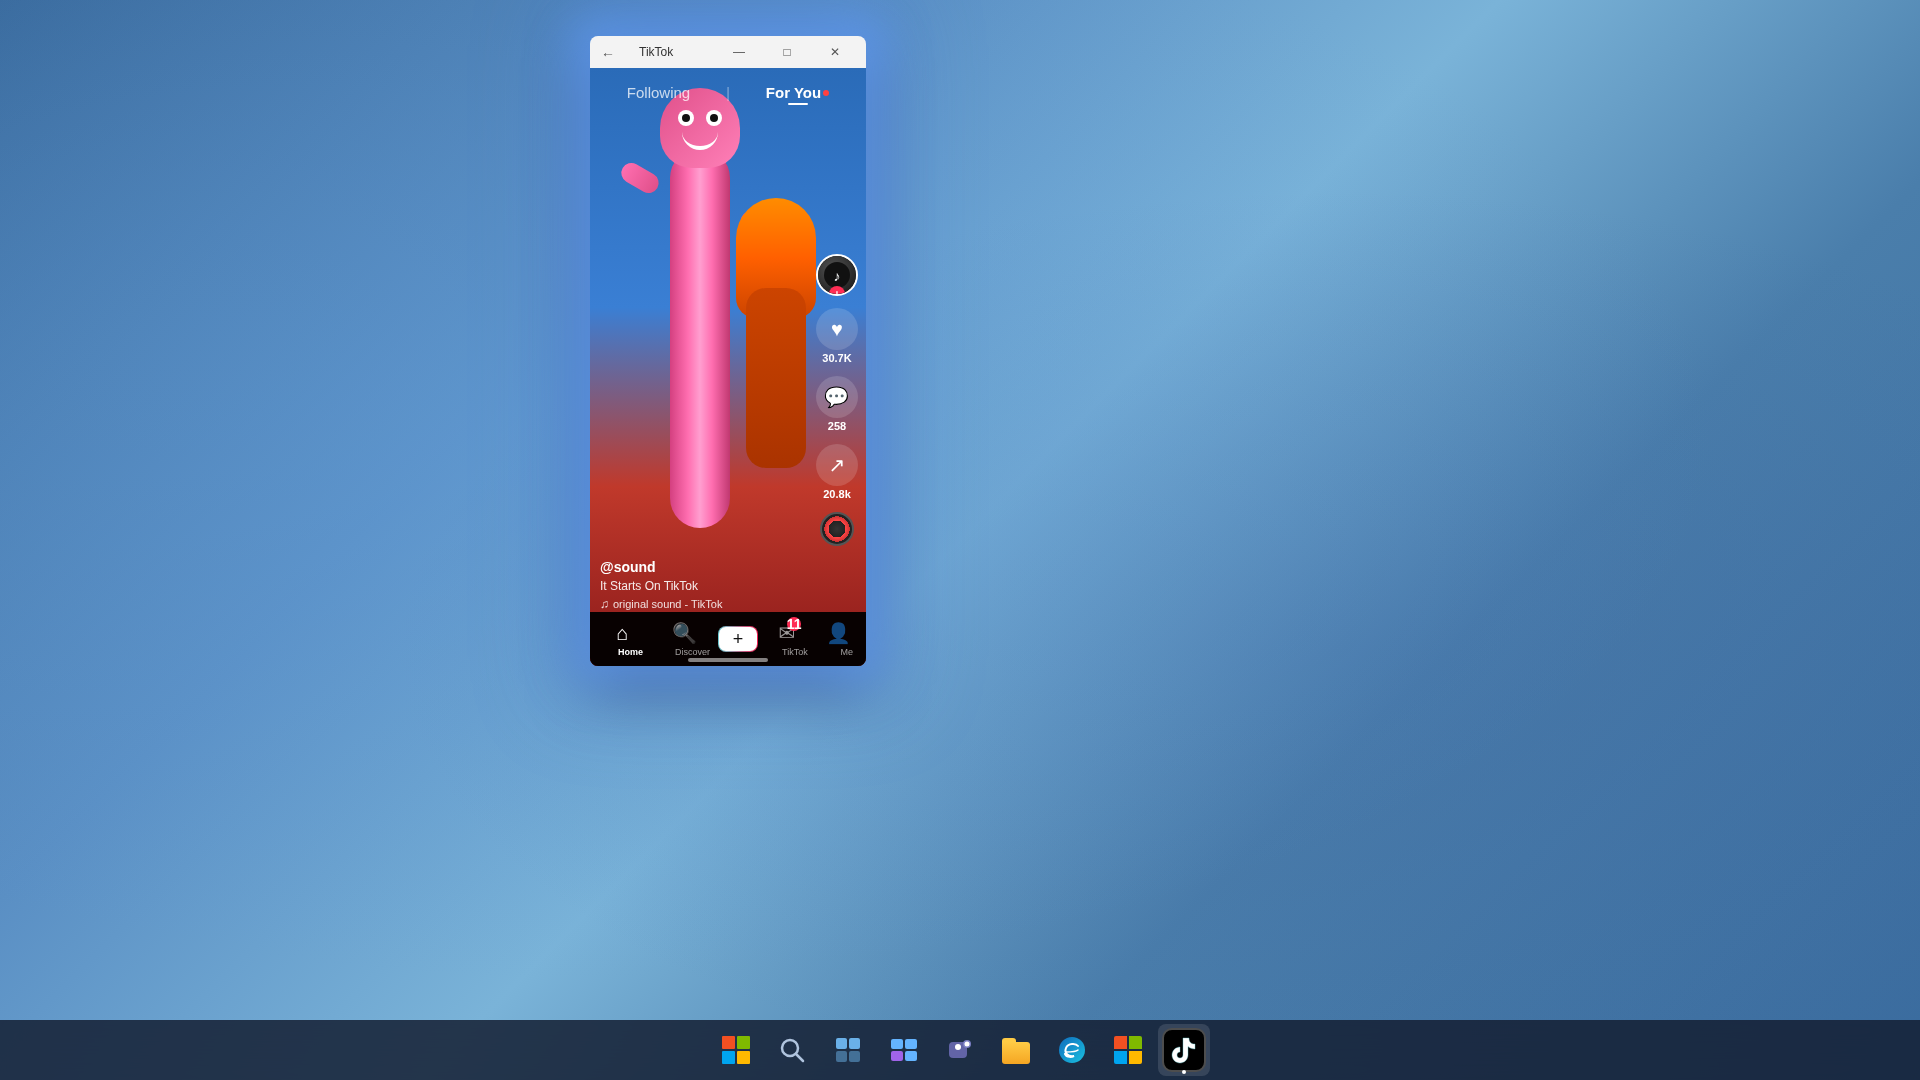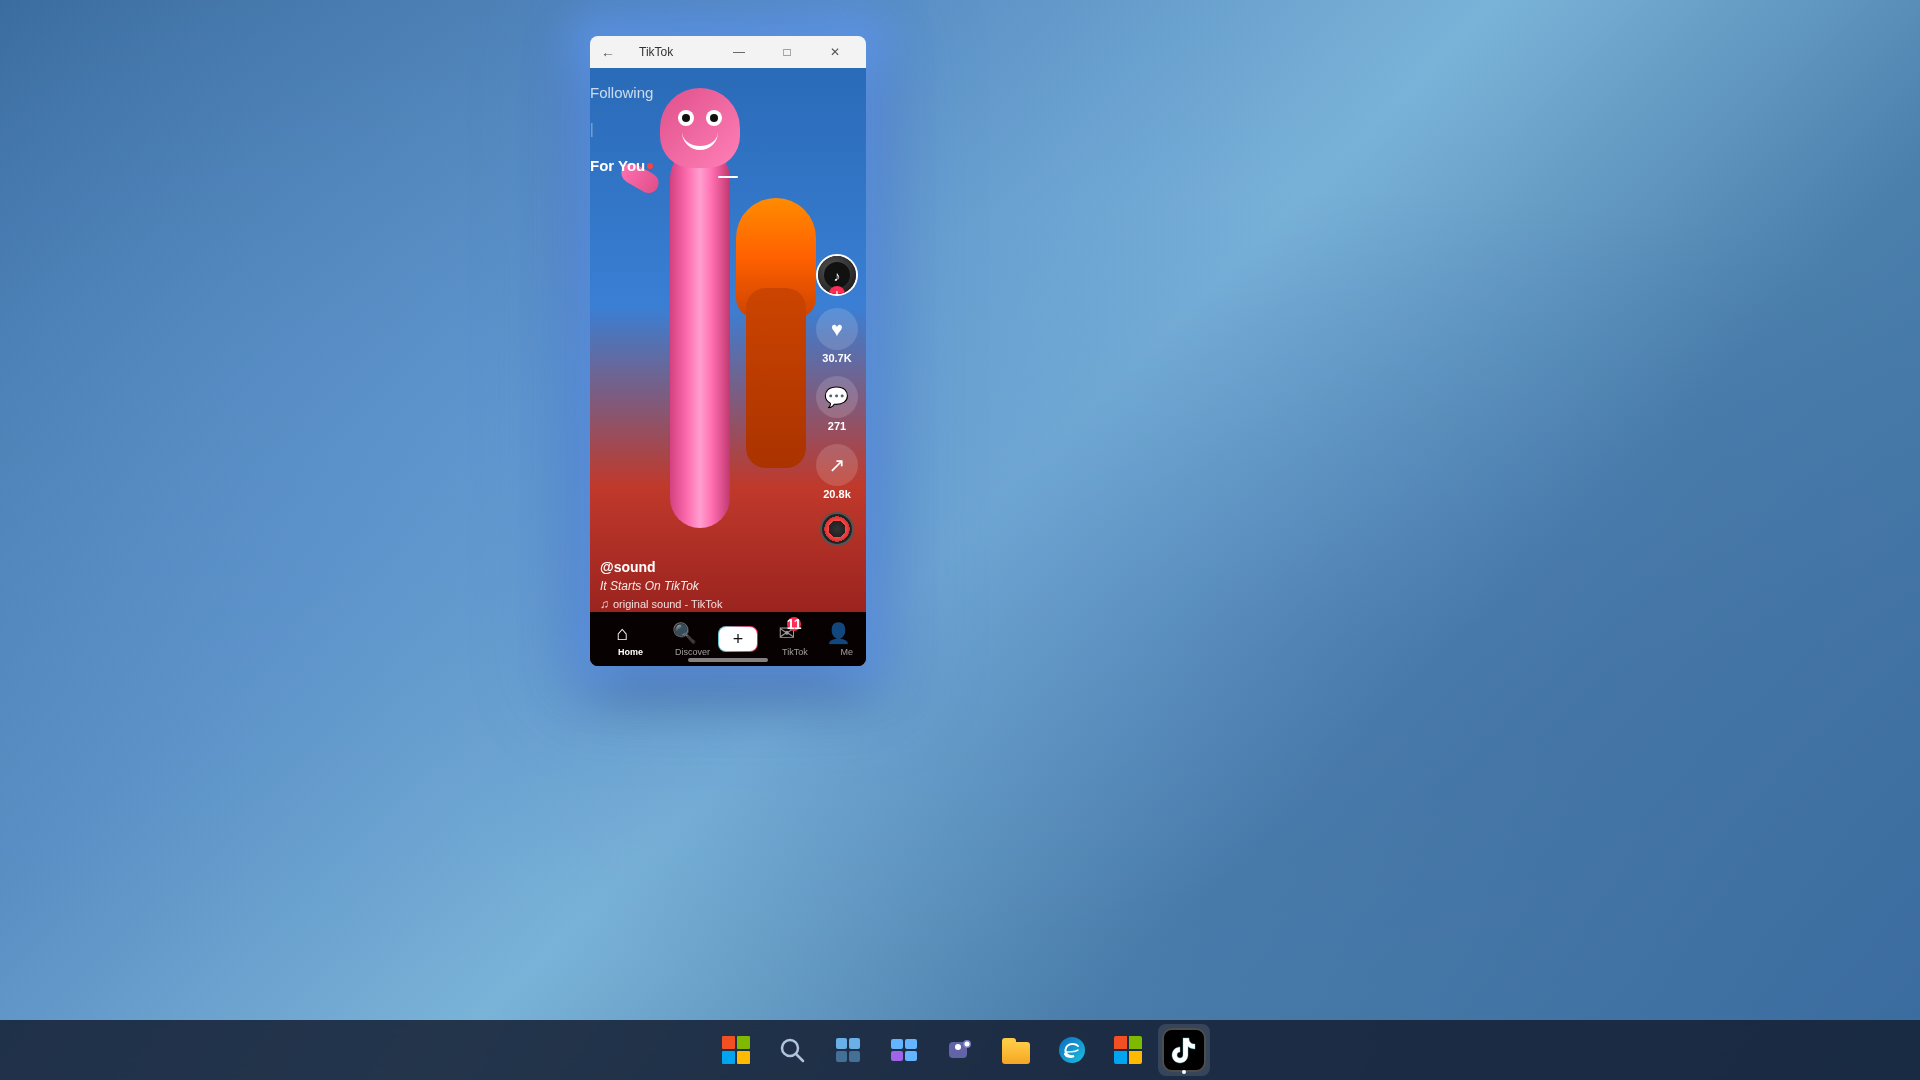--- a/index.html
+++ b/index.html
@@ -300,24 +300,23 @@
     }
 
     
     .app-nav {
       position: absolute;
       top: 0;
       left: 0;
       right: 0;
       display: flex;
       justify-content: center;
-      gap: 20px;
+      gap: 36px;
       padding: 16px 0 8px;
       z-index: 10;
-      flex-direction: column;
     }
 
     .nav-item {
       font-size: 15px;
       color: rgba(255,255,255,0.75);
       cursor: pointer;
       font-weight: 400;
       position: relative;
     }
 
@@ -467,21 +466,20 @@
       font-size: 14px;
       font-weight: 700;
       color: white;
       margin-bottom: 4px;
     }
 
     .video-description {
       font-size: 12px;
       color: rgba(255,255,255,0.9);
       margin-bottom: 4px;
-      font-style: italic;
     }
 
     .video-sound {
       font-size: 11px;
       color: rgba(255,255,255,0.85);
       display: flex;
       align-items: center;
       gap: 4px;
     }
 
@@ -698,21 +696,21 @@
         <div class="action-follow-btn">+</div>
       </div>
 
       <div class="action-btn">
         <div class="action-icon">♥</div>
         <div class="action-count">30.7K</div>
       </div>
 
       <div class="action-btn">
         <div class="action-icon">💬</div>
-        <div class="action-count">271</div>
+        <div class="action-count">258</div>
       </div>
 
       <div class="action-btn">
         <div class="action-icon">↗</div>
         <div class="action-count">20.8k</div>
       </div>
 
       <div class="action-btn">
         <div class="vinyl-icon"></div>
       </div>

